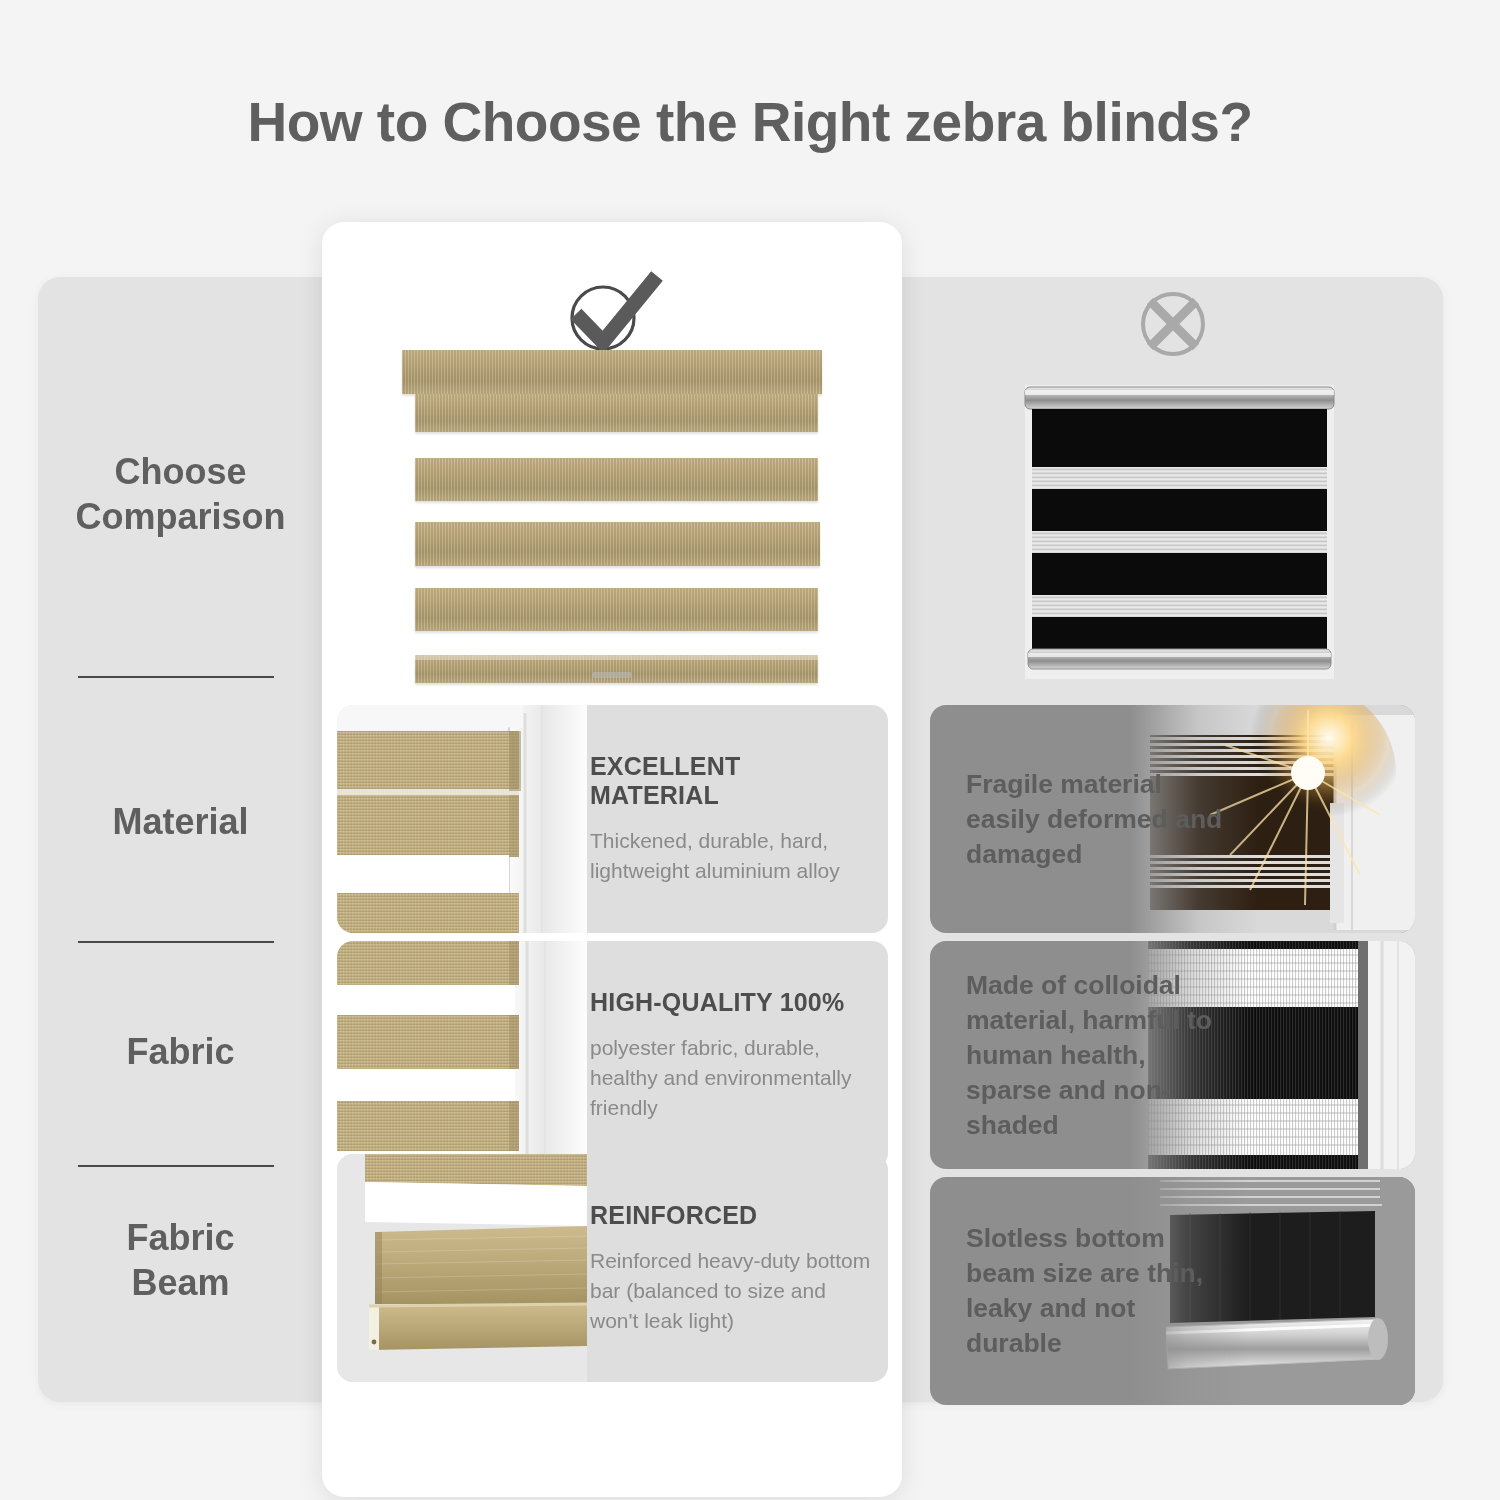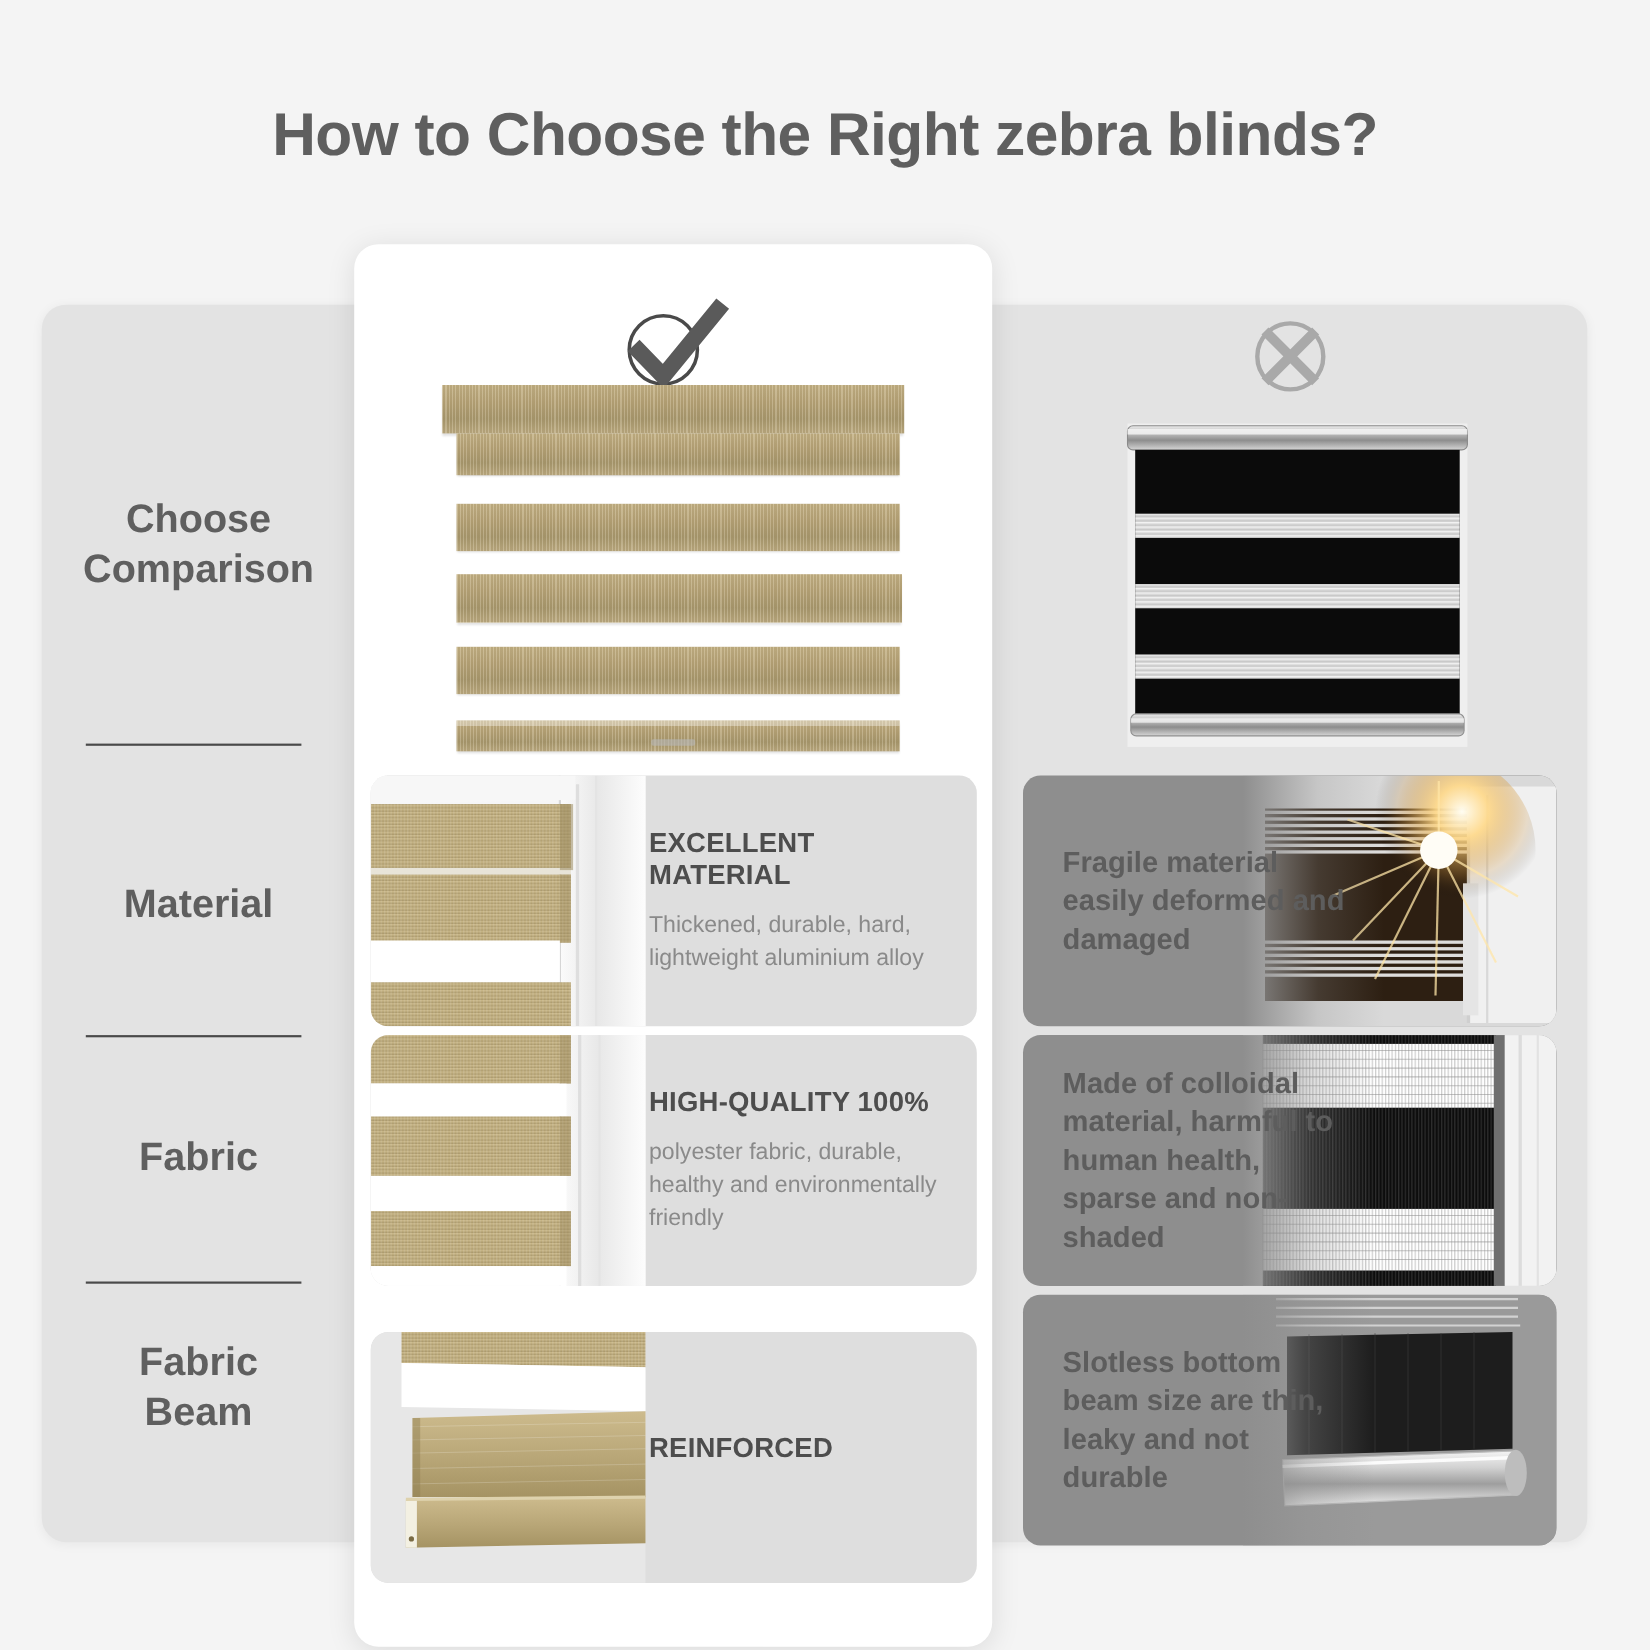--- a/index.html
+++ b/index.html
@@ -101,21 +101,21 @@
   }
   .good-card-row {
     position: absolute; left: 15px; width: 551px;
     background: #dedede;
     border-radius: 16px;
     overflow: hidden;
     padding-left: 36px;
   }
   .good-row-1 { top: 483px; height: 228px; }
   .good-row-2 { top: 719px; height: 228px; }
-  .good-row-3 { top: 989px; height: 228px; }
+  .good-row-3 { top: 932px; height: 228px; }
   .good-img {
     position: absolute; left: 0; top: 0; width: 250px; height: 100%;
   }
   .good-text {
     position: absolute; left: 253px; top: 50%; transform: translateY(-50%);
     width: 285px;
   }
   .good-head {
     font-size: 25px; font-weight: bold; color: #4d4d4d;
     letter-spacing: 0.2px; margin-bottom: 16px;
@@ -487,17 +487,18 @@
           <path d="M38 78 L45 78 L45 150 L38 150 Z" fill="#8f7f53" opacity="0.45"></path>
 
           <path d="M32 152 L250 150 L250 192 L32 196 Z" fill="url(#tanbeam)"></path>
           <path d="M32 152 L42 150 L42 196 L32 196 Z" fill="#f3f0e2"></path>
           <path d="M32 152 L250 150" stroke="#ded2ad" stroke-width="3"></path>
           <circle cx="37" cy="188" r="2.4" fill="#7a6b44"></circle>
         </svg>
       </div>
       <div class="good-text">
         <div class="good-head">REINFORCED</div>
+        <div class="good-body">Reinforced heavy-duty bottom bar (balanced to size and won't leak light)</div>
       </div>
     </div>
   </div>
 
 </div>
 
 </body></html>

